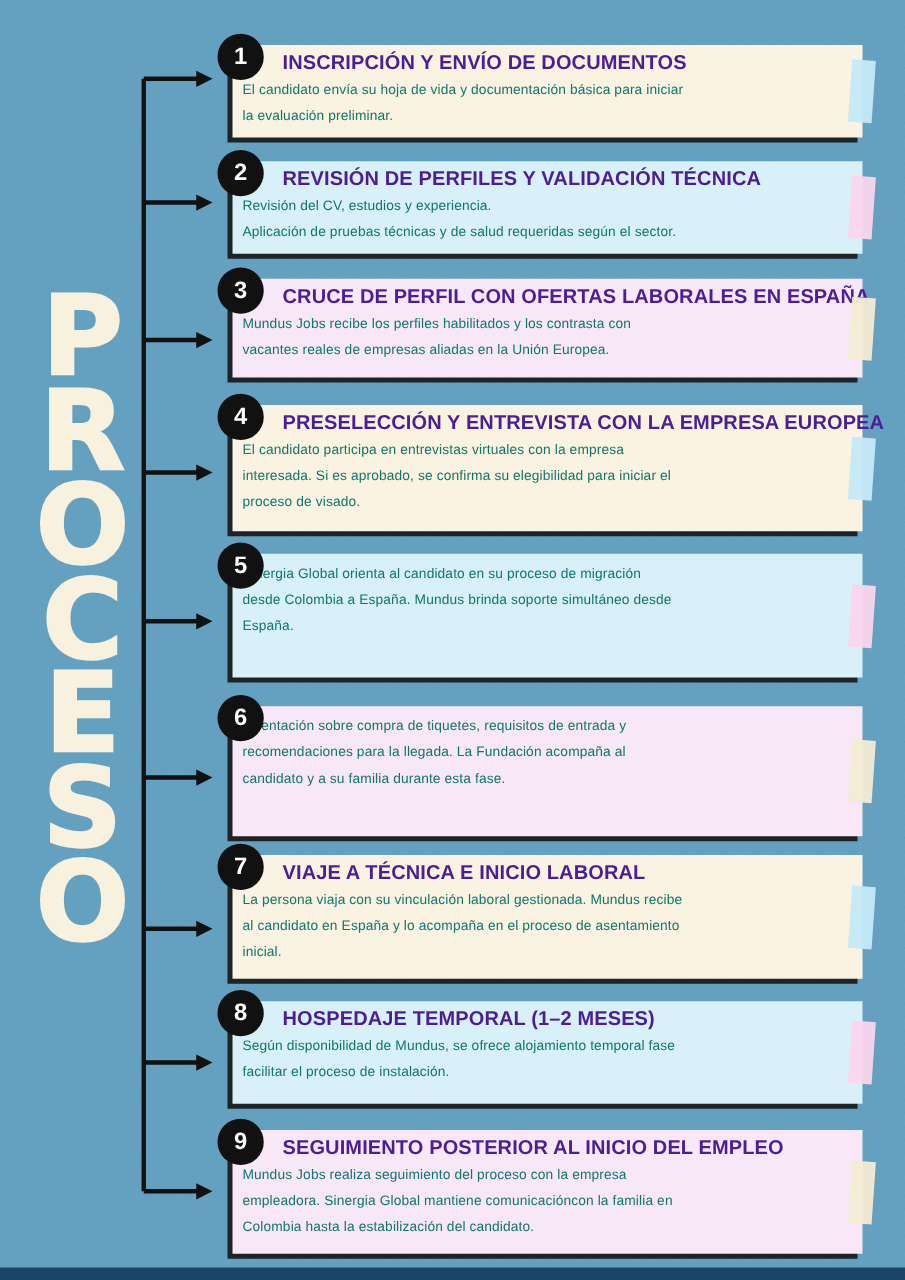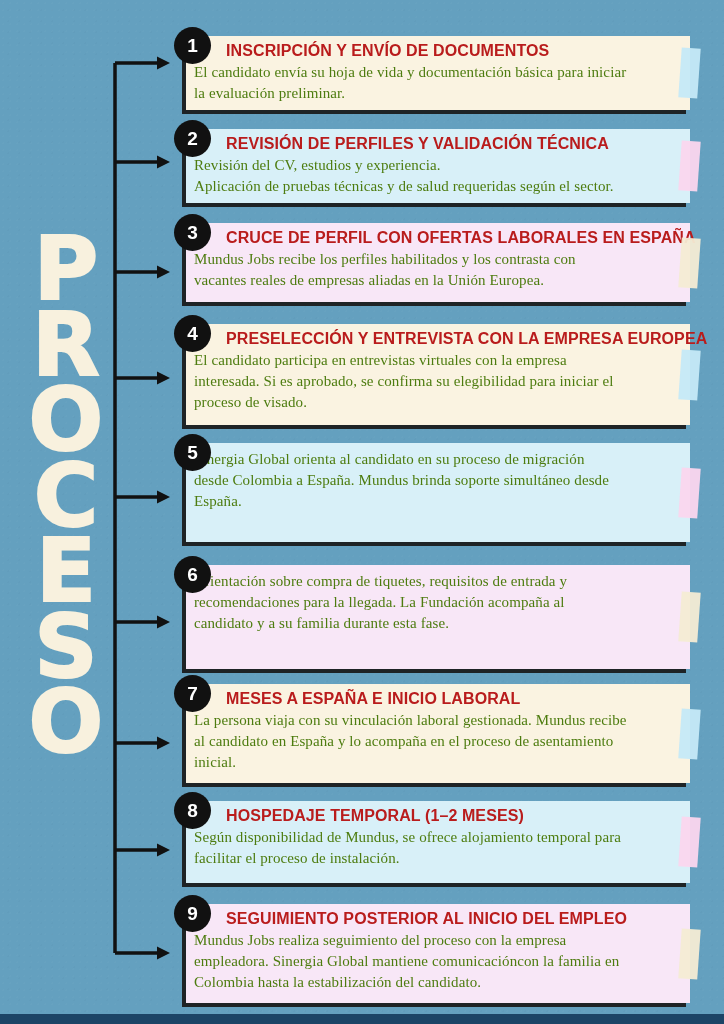--- a/index.html
+++ b/index.html
@@ -30,26 +30,26 @@
   }
   .card--cream{background:#faf3e1;}
   .card--blue{background:#d8f0f8;}
   .card--pink{background:#f8e7f7;}
   .badge{
     position:absolute;left:-12px;top:-9px;width:37px;height:37px;border-radius:50%;
     background:#111;color:#fff;display:flex;align-items:center;justify-content:center;
     font-size:19px;font-weight:bold;
   }
   .card-title{
-    margin:0 0 1px 32px;font-size:16px;font-weight:bold;color:#b91c1c;
+    margin:0 0 1px 32px;font-size:16px;font-weight:bold;color:#4c1d95;
     letter-spacing:.1px;line-height:20px;white-space:nowrap;
   }
   .card-body{
-    margin:1px 0 0 0;font-size:15px;color:#4d7c0f;line-height:21px;
-    letter-spacing:.1px;white-space:pre-line;font-family:Liberation Serif, serif;
+    margin:1px 0 0 0;font-size:11px;color:#0f766e;line-height:21px;
+    letter-spacing:.1px;white-space:pre-line;
   }
   .tab{
     position:absolute;right:-9px;top:50%;width:19px;height:50px;
     transform:translateY(-50%) rotate(4deg);opacity:.95;
   }
   .tab--blue{background:#c5e9f7;}
   .tab--pink{background:#fbd6ee;}
   .tab--cream{background:#f4ecd4;}
   .footer-strip{position:absolute;left:0;bottom:0;width:100%;height:10px;background:#1c4466;}
 </style>
@@ -161,32 +161,32 @@
     </div>
     <div class="card-body">Orientación sobre compra de tiquetes, requisitos de entrada y
 recomendaciones para la llegada. La Fundación acompaña al
 candidato y a su familia durante esta fase.</div>
     <div class="tab tab--cream"></div>
   </div>
       <div class="card card--cream" style="top: 684px; min-height: 99px;">
     <div class="badge">
       <span>7</span>
     </div>
-    <div class="card-title">MESES A ESPAÑA E INICIO LABORAL</div>
+    <div class="card-title">VIAJE A TÉCNICA E INICIO LABORAL</div>
     <div class="card-body">La persona viaja con su vinculación laboral gestionada. Mundus recibe
 al candidato en España y lo acompaña en el proceso de asentamiento
 inicial.</div>
     <div class="tab tab--blue"></div>
   </div>
       <div class="card card--blue" style="top: 801px; min-height: 82px;">
     <div class="badge">
       <span>8</span>
     </div>
     <div class="card-title">HOSPEDAJE TEMPORAL (1–2 MESES)</div>
-    <div class="card-body">Según disponibilidad de Mundus, se ofrece alojamiento temporal para
+    <div class="card-body">Según disponibilidad de Mundus, se ofrece alojamiento temporal fase
 facilitar el proceso de instalación.</div>
     <div class="tab tab--pink"></div>
   </div>
       <div class="card card--pink" style="top: 904px; min-height: 99px;">
     <div class="badge">
       <span>9</span>
     </div>
     <div class="card-title">SEGUIMIENTO POSTERIOR AL INICIO DEL EMPLEO</div>
     <div class="card-body">Mundus Jobs realiza seguimiento del proceso con la empresa
 empleadora. Sinergia Global mantiene comunicacióncon la familia en

